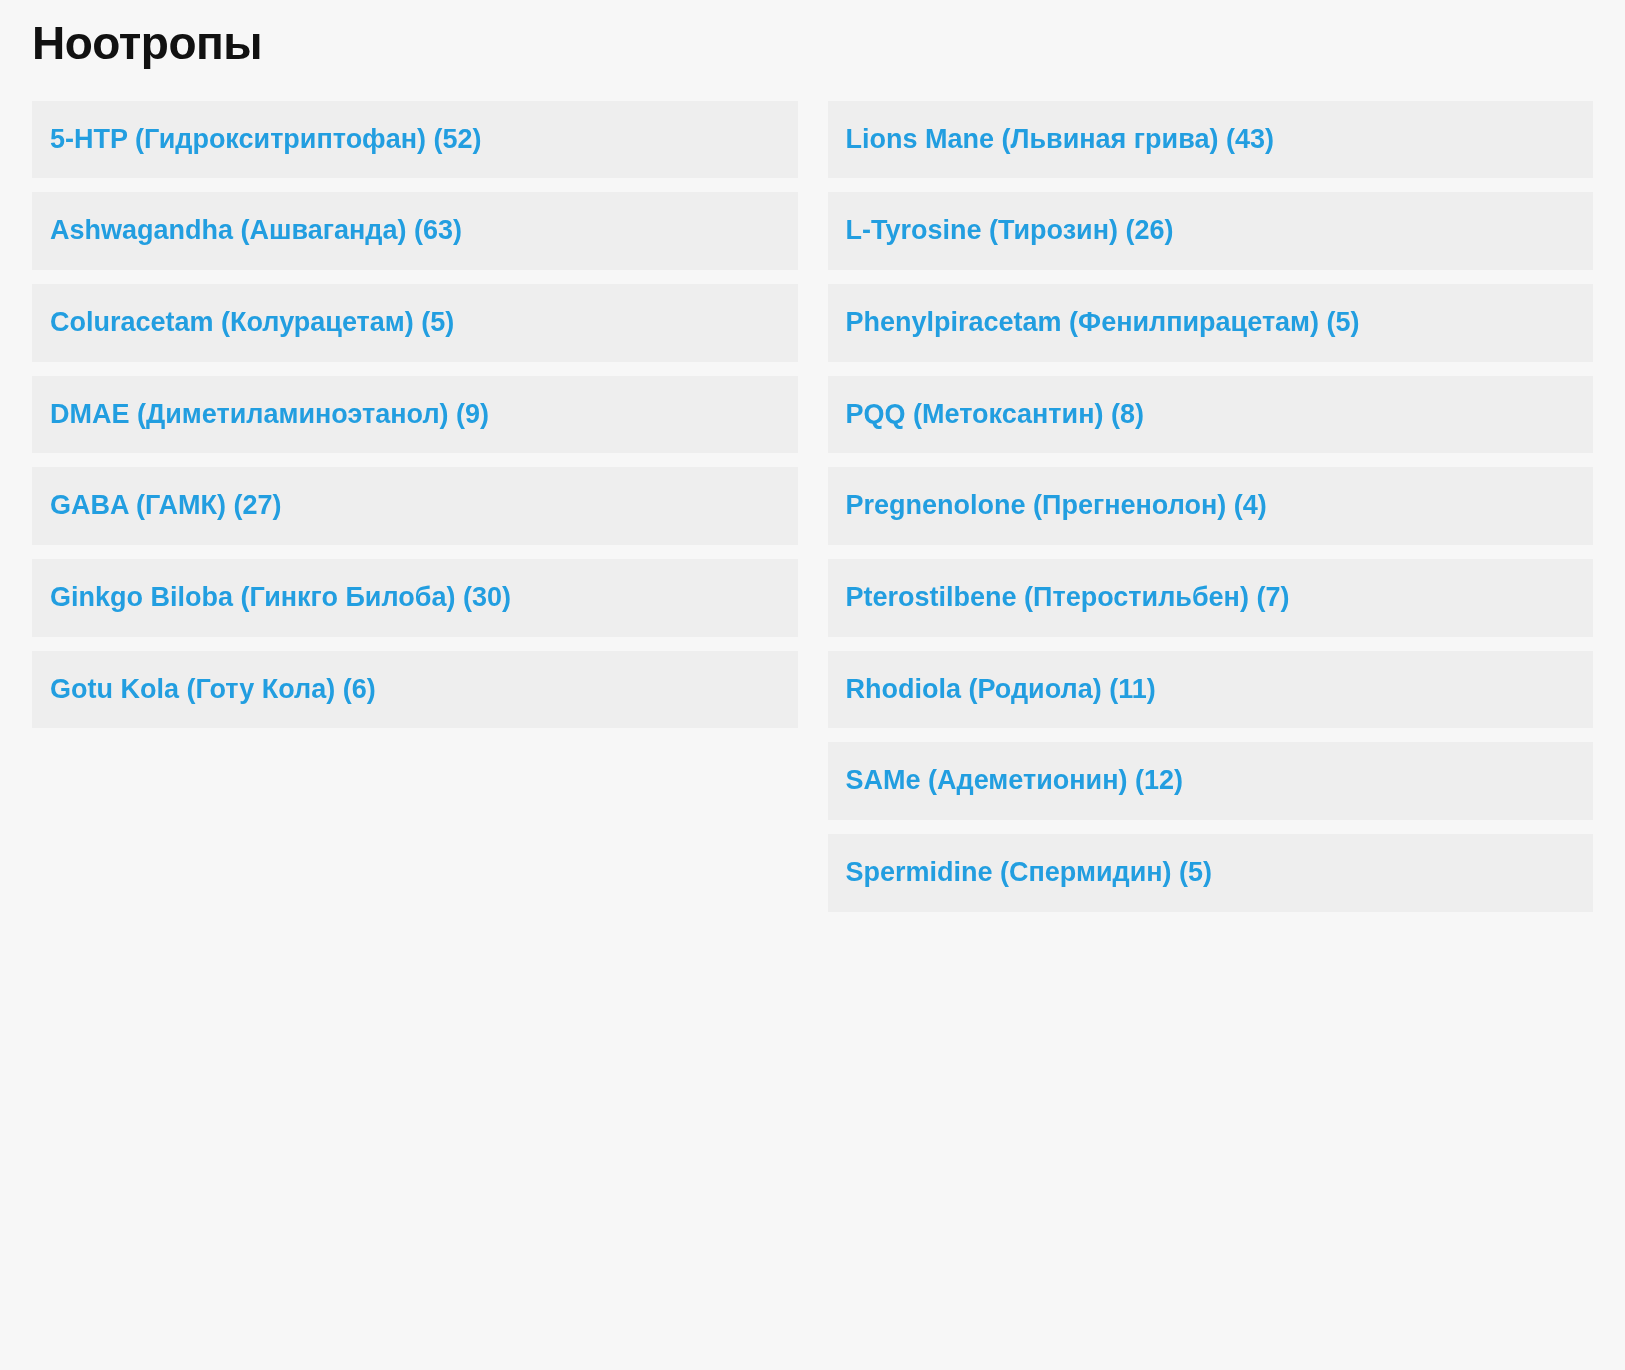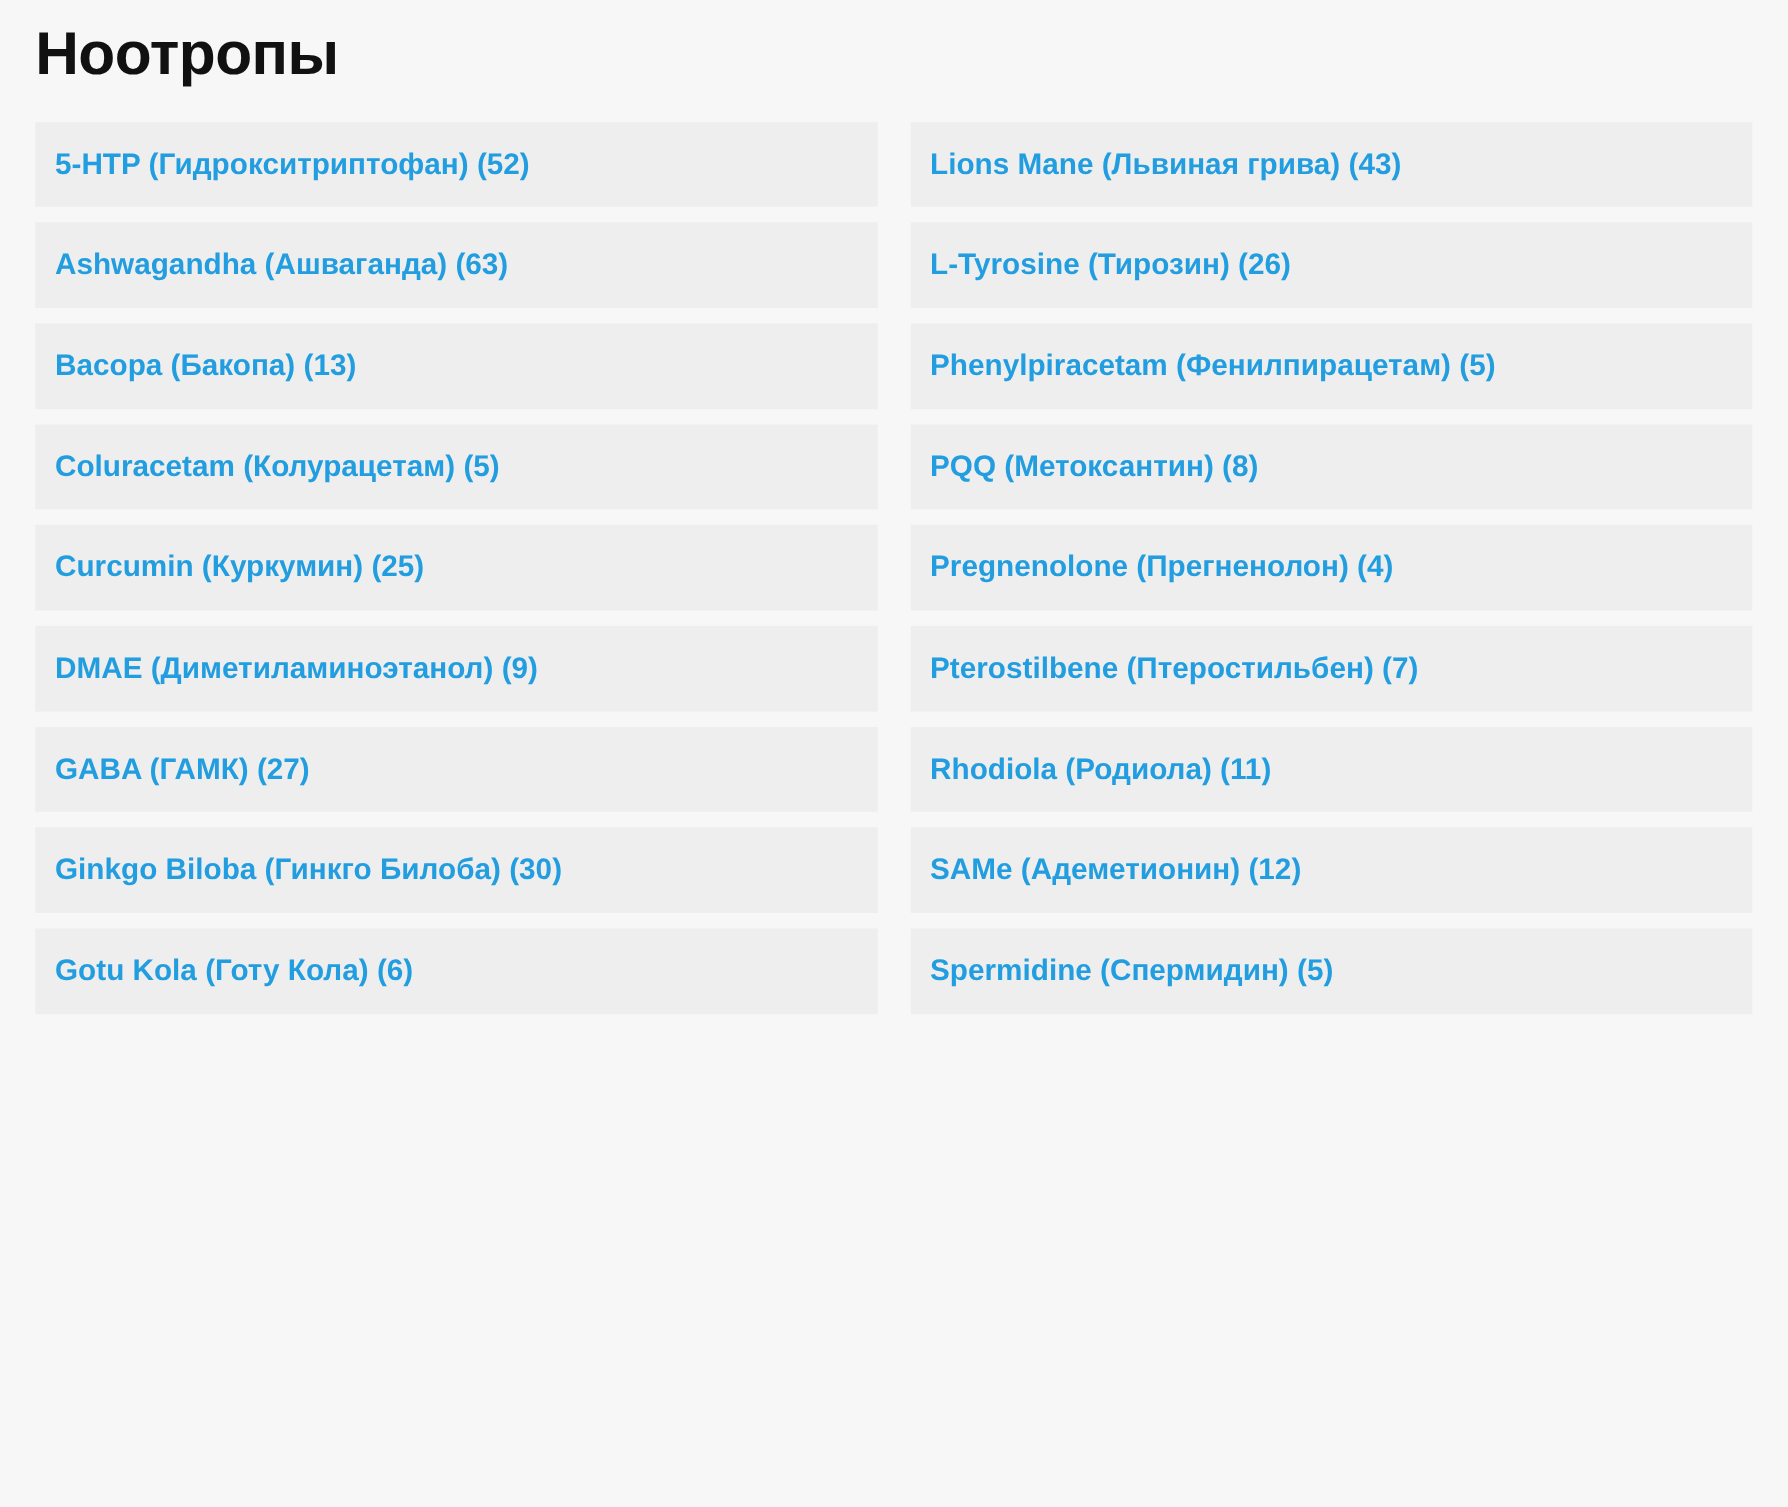--- a/index.html
+++ b/index.html
@@ -14,21 +14,21 @@
     min-height: 1370px;
     box-sizing: border-box;
     background: #f7f7f7;
     padding: 0;
     position: relative;
     overflow: hidden;
   }
   .page-title {
     margin: 0;
     padding: 18px 0 0 32px;
-    font-size: 55px;
+    font-size: 46px;
     line-height: 1.1;
     font-weight: 700;
     color: #111111;
     letter-spacing: -0.5px;
   }
   .columns {
     display: flex;
     flex-direction: row;
     align-items: flex-start;
     gap: 30px;
@@ -69,27 +69,21 @@
   <div class="columns">
 
     <div class="column">
       <div class="cat-item">
         <span class="cat-link">5-HTP (Гидрокситриптофан) (52)</span>
       </div>
       <div class="cat-item">
         <span class="cat-link">Ashwagandha (Ашваганда) (63)</span>
       </div>
       <div class="cat-item">
-        <span class="cat-link">Bacopa (Бакопа) (13)</span>
-      </div>
-      <div class="cat-item">
         <span class="cat-link">Coluracetam (Колурацетам) (5)</span>
-      </div>
-      <div class="cat-item">
-        <span class="cat-link">Curcumin (Куркумин) (25)</span>
       </div>
       <div class="cat-item">
         <span class="cat-link">DMAE (Диметиламиноэтанол) (9)</span>
       </div>
       <div class="cat-item">
         <span class="cat-link">GABA (ГАМК) (27)</span>
       </div>
       <div class="cat-item">
         <span class="cat-link">Ginkgo Biloba (Гинкго Билоба) (30)</span>
       </div>

